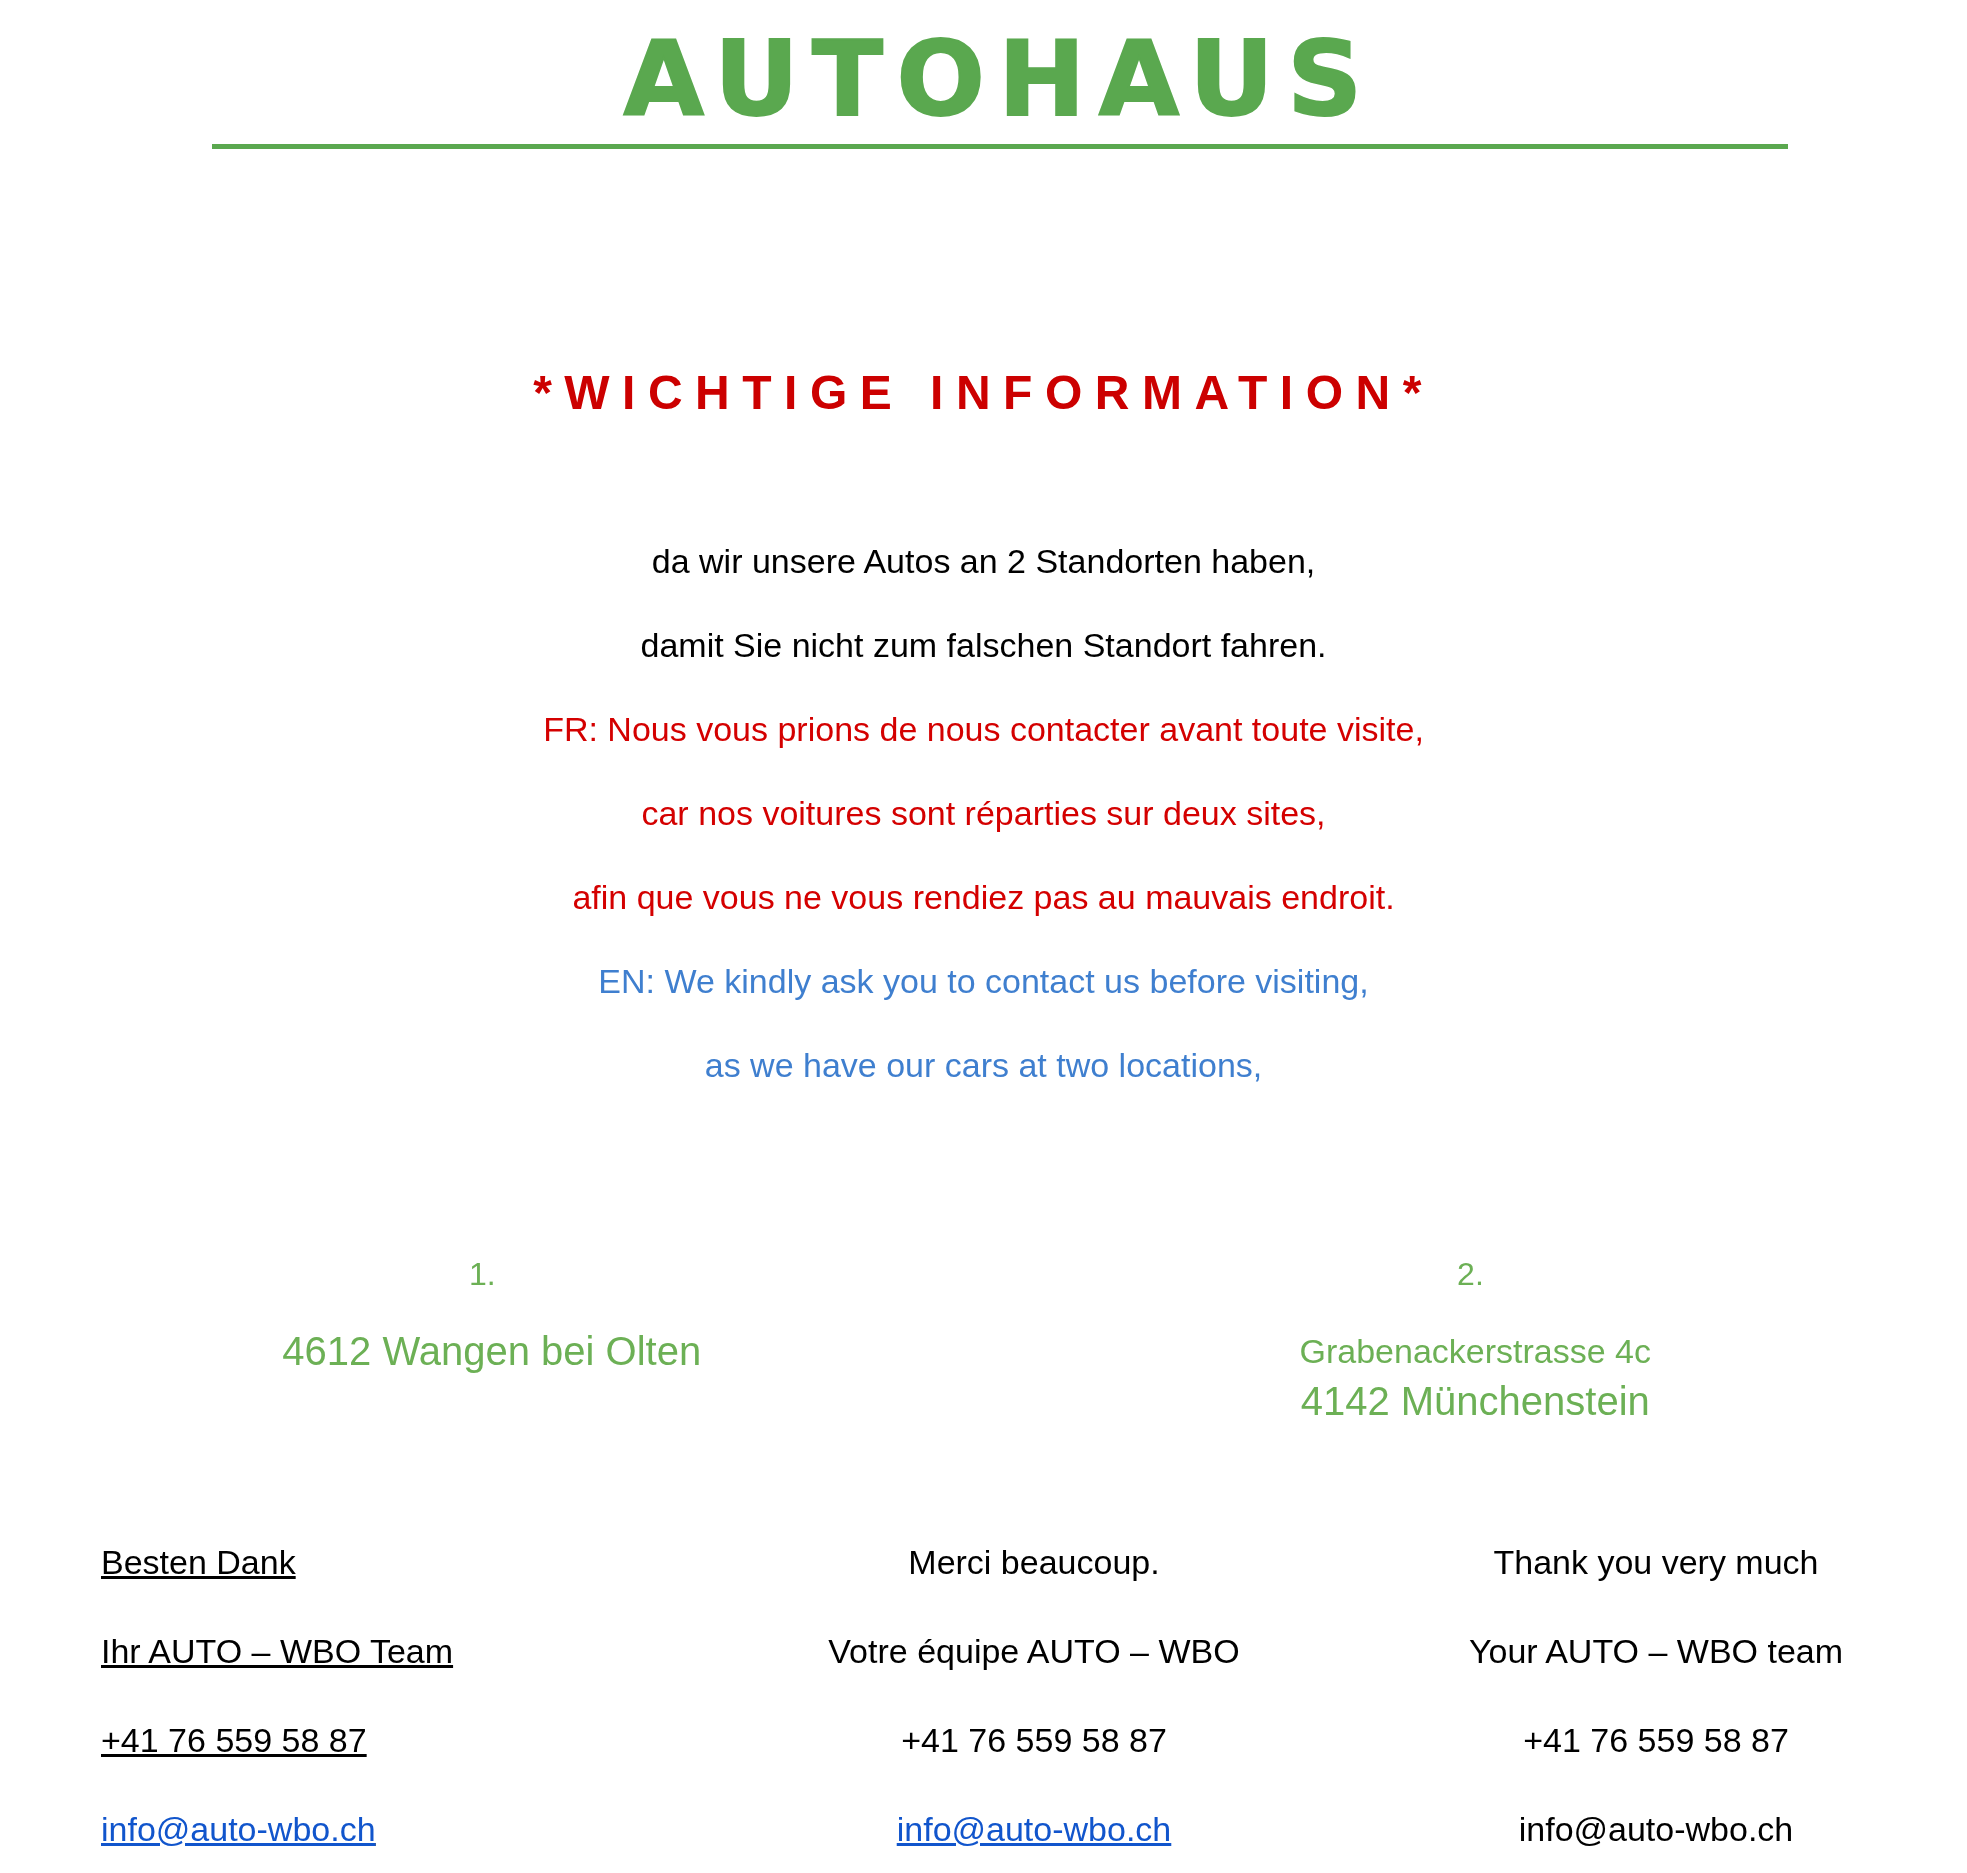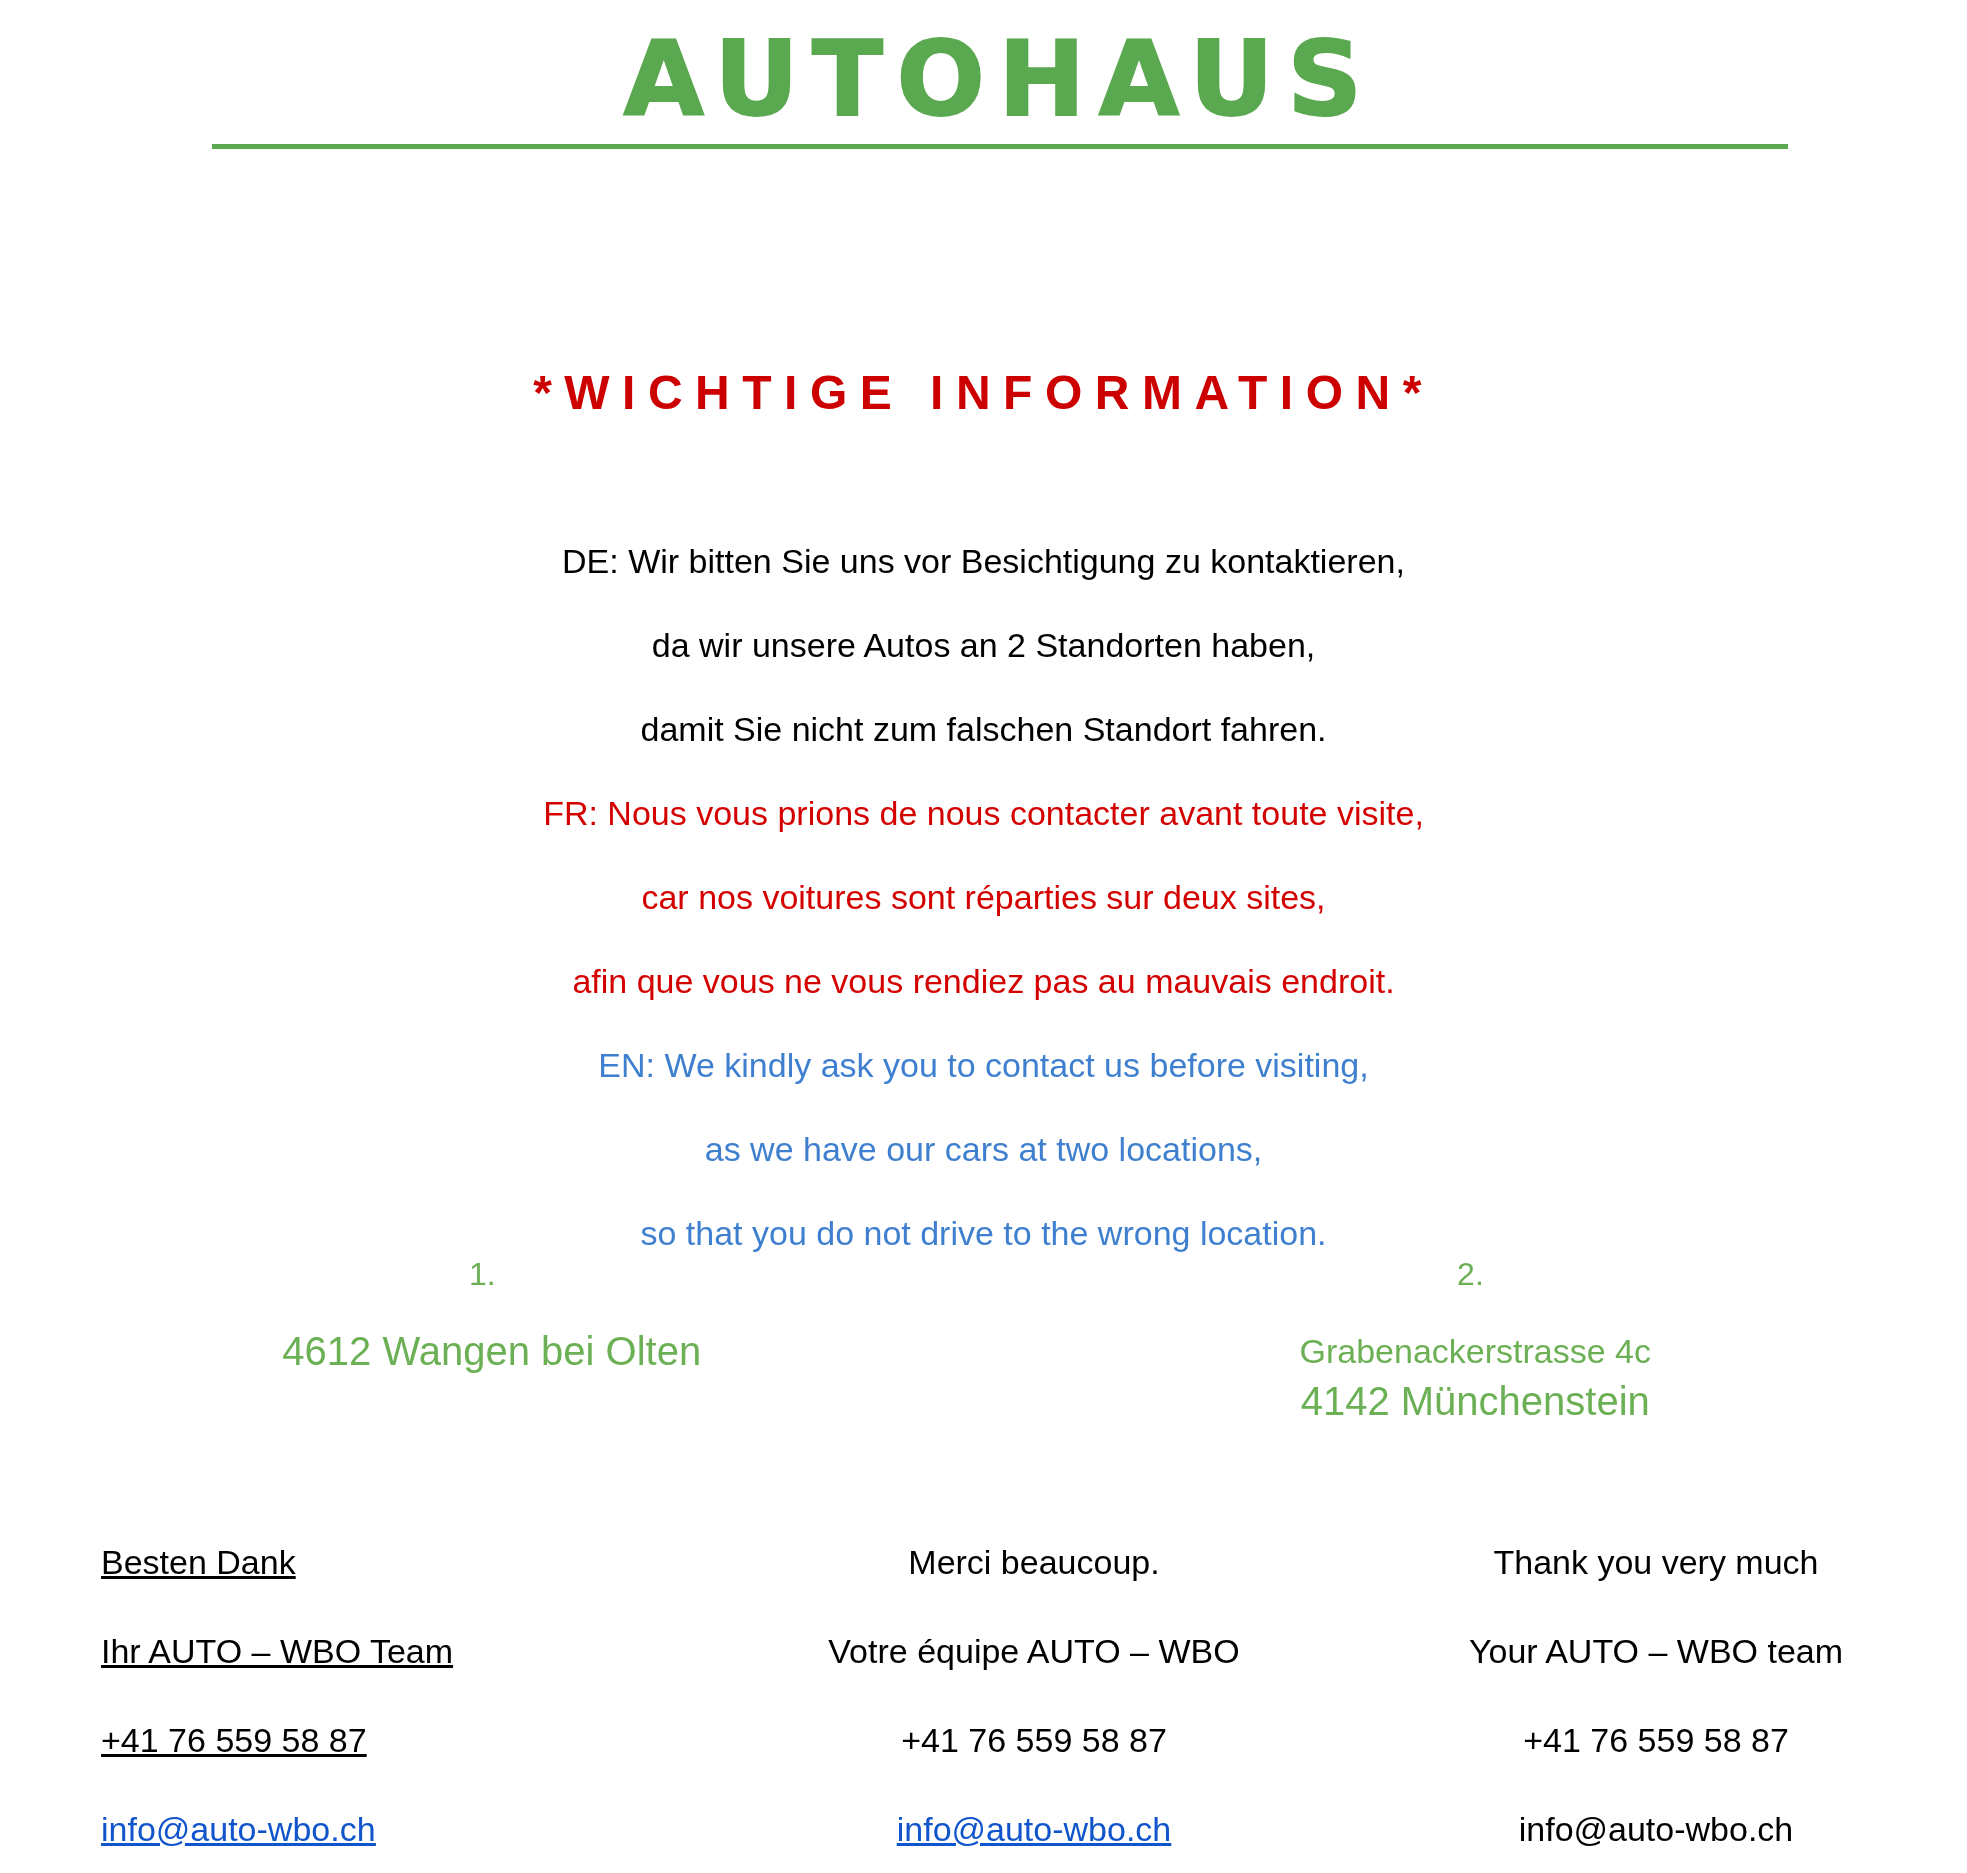--- a/index.html
+++ b/index.html
@@ -152,29 +152,27 @@
 <div class="page">
 
   <div class="logo-block">
     <div class="logo-line-1">AUTOHAUS</div>
     <div class="logo-rule"></div>
   </div>
 
   <div class="headline">*WICHTIGE INFORMATION*</div>
 
   <div class="body-block">
-    <div class="body-line lang-de">DE: Wir bitten Sie uns vor Besichtigung zu kontaktieren,</div>
     <div class="body-line lang-de">da wir unsere Autos an 2 Standorten haben,</div>
     <div class="body-line lang-de">damit Sie nicht zum falschen Standort fahren.</div>
     <div class="body-line lang-fr">FR: Nous vous prions de nous contacter avant toute visite,</div>
     <div class="body-line lang-fr">car nos voitures sont réparties sur deux sites,</div>
     <div class="body-line lang-fr">afin que vous ne vous rendiez pas au mauvais endroit.</div>
     <div class="body-line lang-en">EN: We kindly ask you to contact us before visiting,</div>
     <div class="body-line lang-en">as we have our cars at two locations,</div>
-    <div class="body-line lang-en">so that you do not drive to the wrong location.</div>
   </div>
 
   <div class="locations">
     <div class="loc-col loc-col-1">
       <div class="loc-num">1.</div>
       <div class="loc-city">4612 Wangen bei Olten</div>
     </div>
     <div class="loc-col loc-col-2">
       <div class="loc-num">2.</div>
       <div class="loc-street">Grabenackerstrasse 4c</div>

